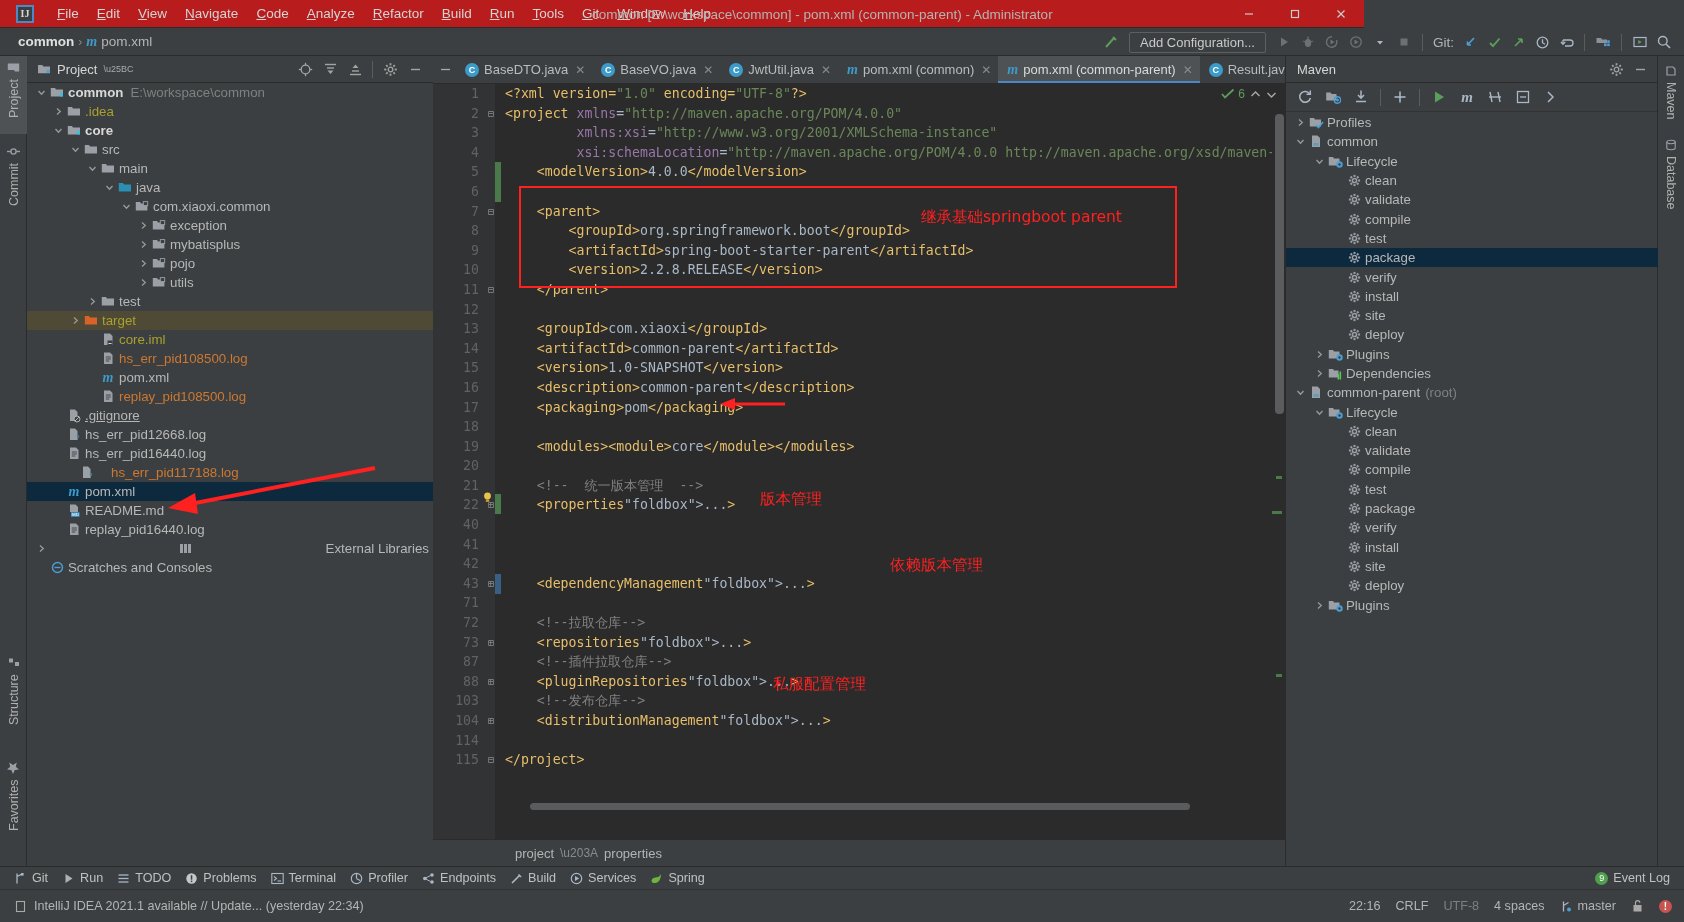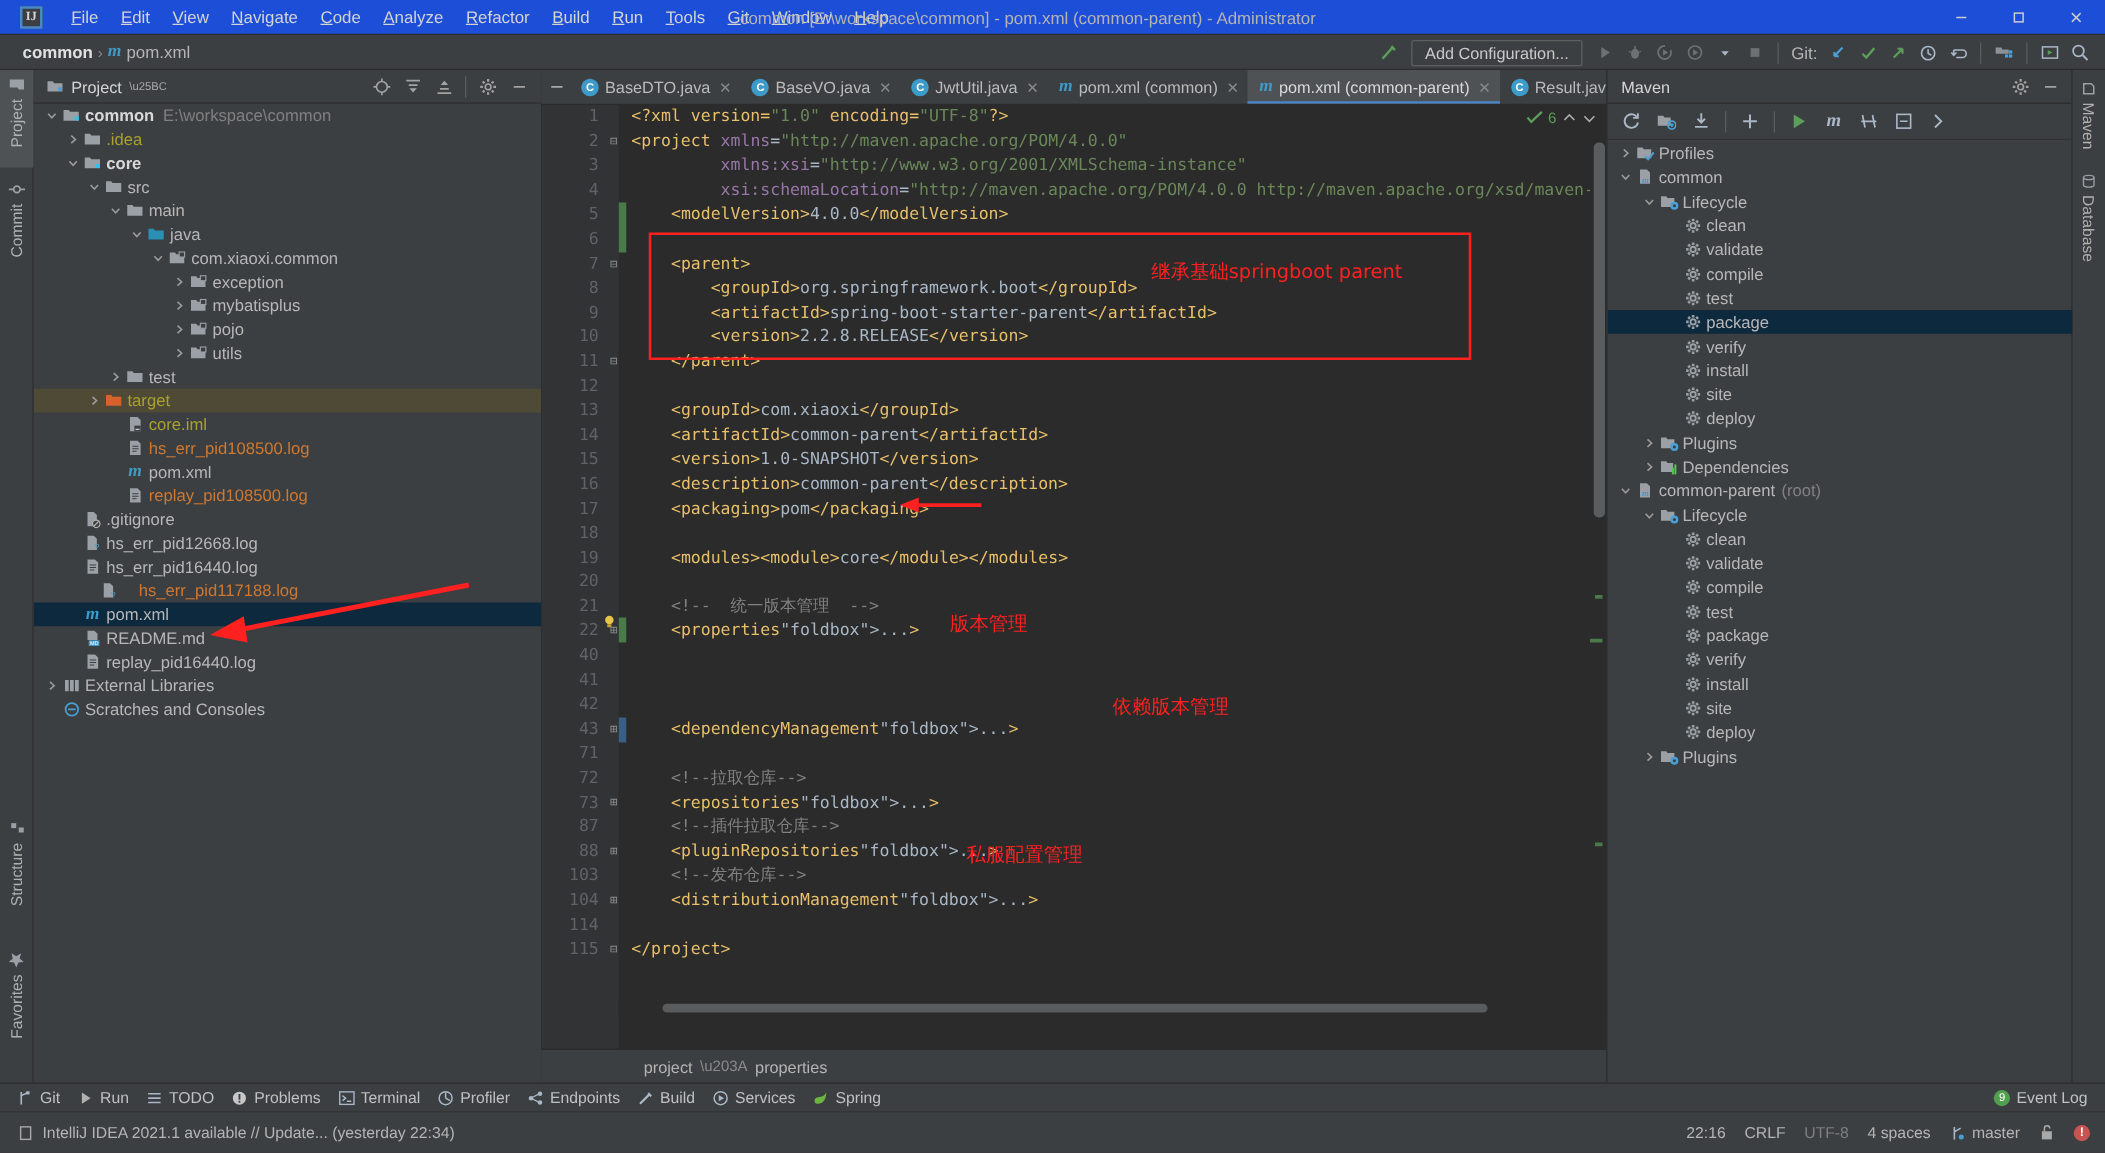--- a/index.html
+++ b/index.html
@@ -8,22 +8,22 @@
     font-family: "Liberation Sans", sans-serif;
     background:#3c3f41;
     color:#bbbbbb;
     font-size:13px;
     -webkit-font-smoothing: antialiased;
   }
   .app { position:relative; width:1684px; height:922px; background:#3c3f41; }
 
   
   .titlebar {
-    position:absolute; left:0; top:0; width:1684px; height:28px;
-    background:#1d4ed8; display:flex; align-items:center;
+    position:absolute; left:0; top:0; width:1364px; height:28px;
+    background:#b91c1c; display:flex; align-items:center;
     border-bottom:1px solid #2b2b2b;
   }
   .ij-logo {
     width:18px; height:18px; margin-left:16px; margin-right:14px;
     border:2px solid #4a88c7; background:#3c3f41; color:#d6d6d6;
     font-size:10px; font-weight:bold; display:flex; align-items:center; justify-content:center;
     font-family:"Liberation Serif", serif;
   }
   .menu { display:flex; align-items:center; gap:0px; }
   .menu-item {
@@ -708,21 +708,21 @@
                 <g stroke="#3c3f41" stroke-width="0.9">
                   <line x1="4.8" y1="6" x2="9.8" y2="6"></line>
                   <line x1="4.8" y1="8" x2="9.8" y2="8"></line>
                   <line x1="4.8" y1="10" x2="8.3" y2="10"></line>
                 </g>
               </svg>
             </span>
           </span>
           <span class="lbl org">replay_pid108500.log</span>
         </div>
-        <div class="row" style="padding-left: 25px;">
+        <div class="row" style="padding-left: 25px; text-decoration: underline;">
           <span class="arrow"></span>
           <span class="ficon">
             <span style="display: flex;">
               <svg width="15" height="15" viewBox="0 0 15 15">
                 <path d="M3 1.5 L8 1.5 L10.5 4 L10.5 13 L3 13 Z" fill="#9aa0a6"></path>
                 <circle cx="10" cy="11" r="3" fill="#3c3f41" stroke="#b0b0b0" stroke-width="1"></circle>
                 <line x1="8" y1="13" x2="12" y2="9" stroke="#b0b0b0" stroke-width="1"></line>
               </svg>
             </span>
           </span>
@@ -797,21 +797,21 @@
                 <g stroke="#3c3f41" stroke-width="0.9">
                   <line x1="4.8" y1="6" x2="9.8" y2="6"></line>
                   <line x1="4.8" y1="8" x2="9.8" y2="8"></line>
                   <line x1="4.8" y1="10" x2="8.3" y2="10"></line>
                 </g>
               </svg>
             </span>
           </span>
           <span class="lbl">replay_pid16440.log</span>
         </div>
-        <div class="row" style="padding-left: 8px;">
+        <div class="row" style="padding-left: 8px; justify-content: space-between;">
           <span class="arrow">
             <svg width="9" height="9" viewBox="0 0 9 9">
               <polyline points="3,1.5 6.3,4.5 3,7.5" stroke="#9a9a9a" stroke-width="1.3" fill="none"></polyline>
             </svg>
           </span>
           <span class="ficon">
             <span style="display: flex;">
               <svg width="15" height="15" viewBox="0 0 15 15">
                 <rect x="2" y="3" width="3" height="9" fill="#9aa0a6"></rect>
                 <rect x="6" y="3" width="3" height="9" fill="#9aa0a6"></rect>

